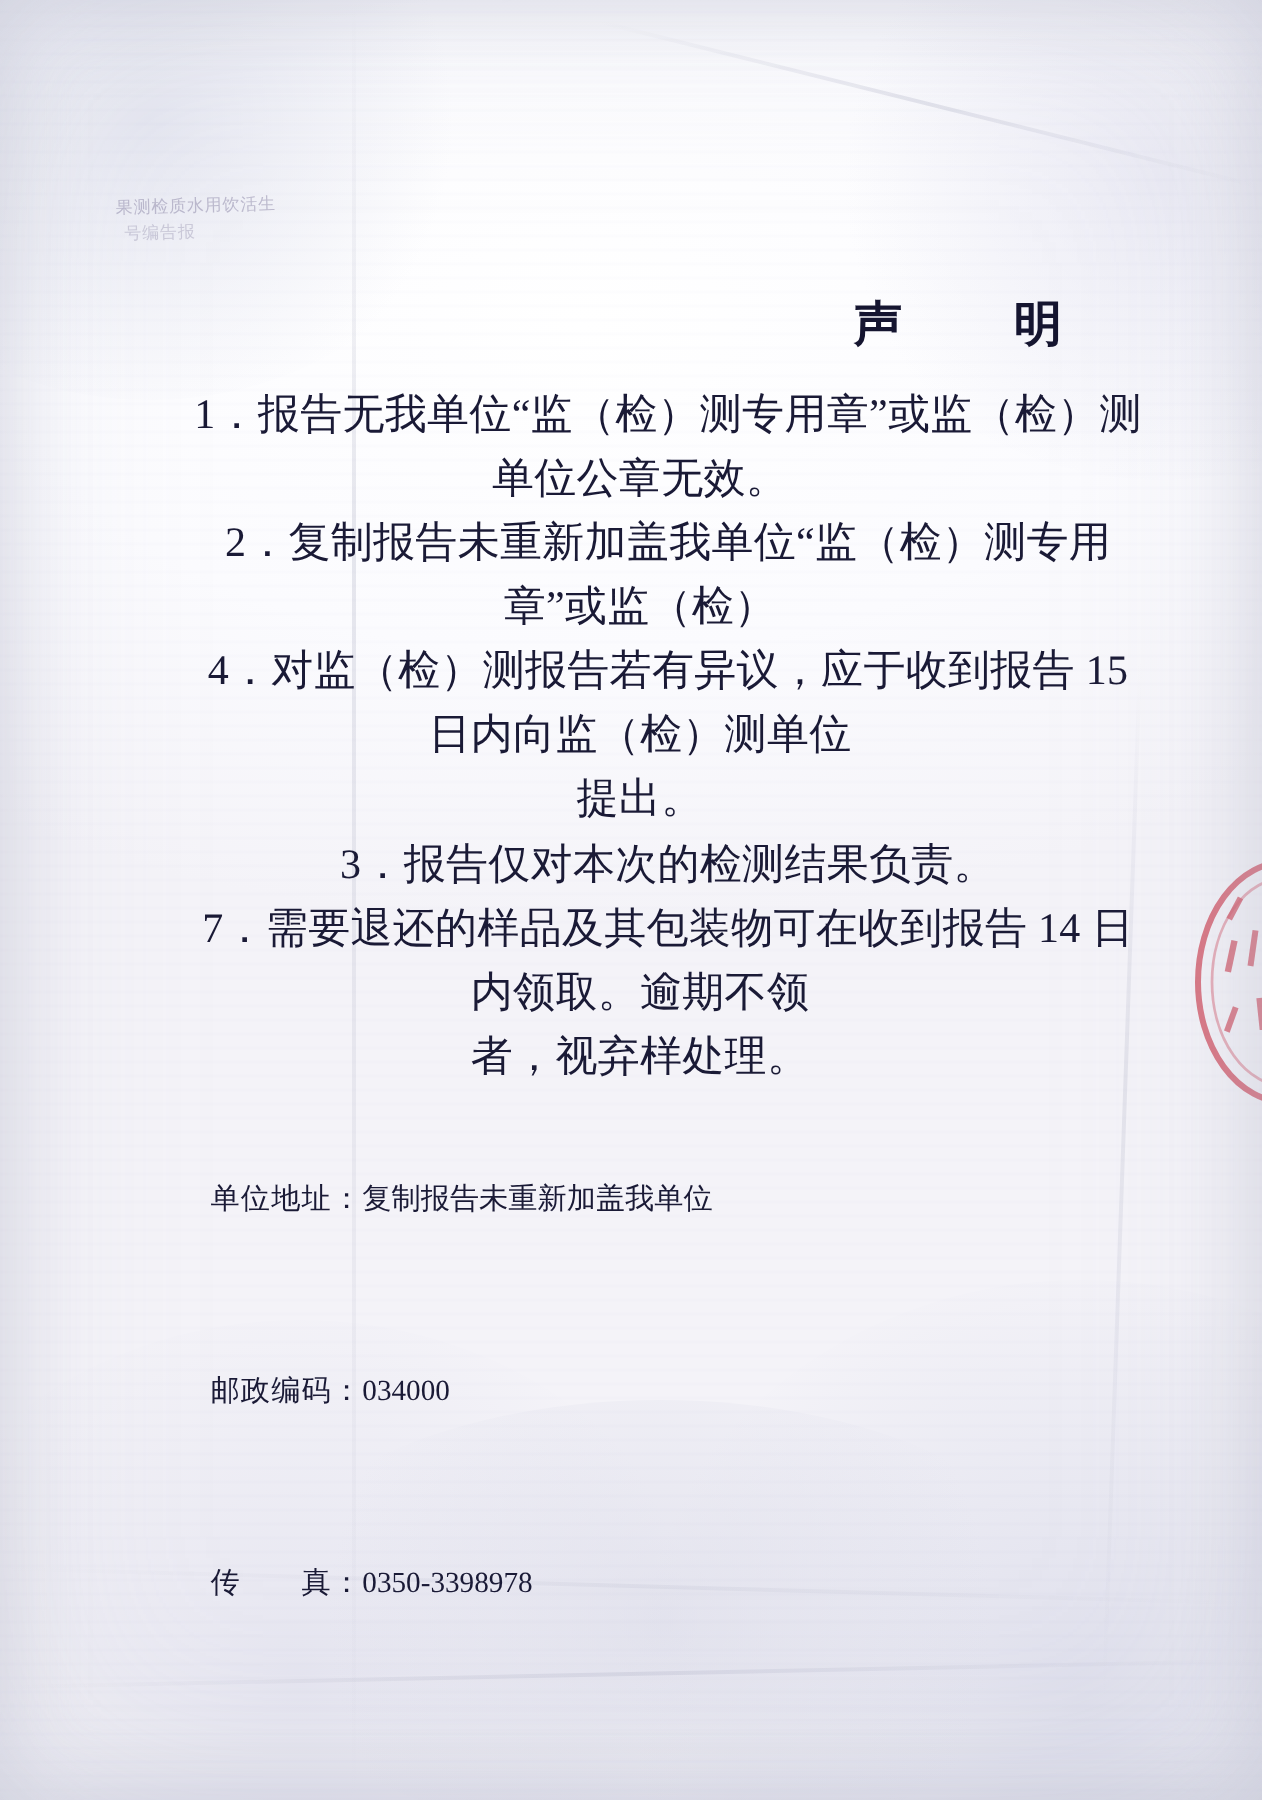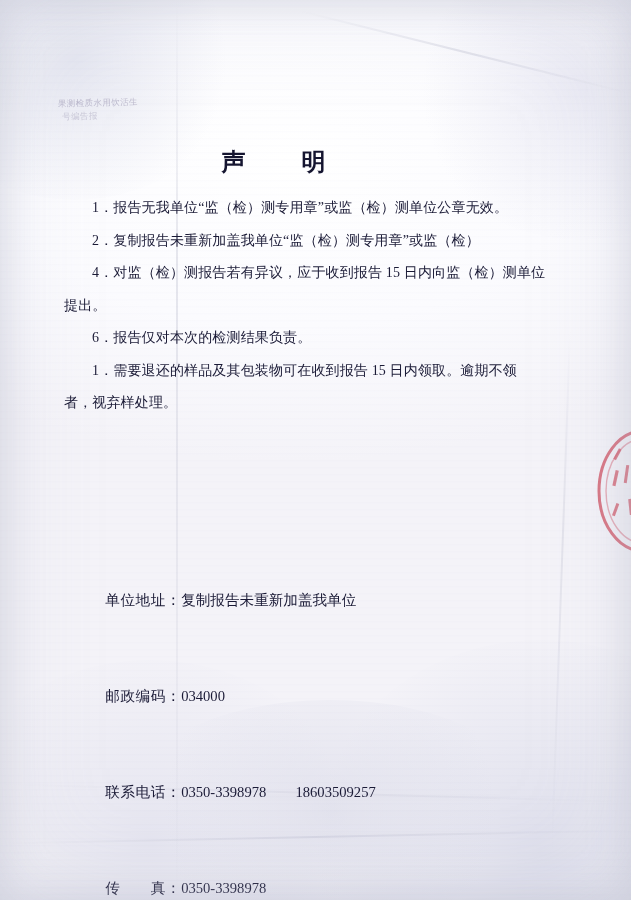--- a/index.html
+++ b/index.html
@@ -95,36 +95,37 @@
     position: absolute;
     left: 0; top: 0;
     width: 631px;
     height: 900px;
   }
   .title {
     position: absolute;
     left: 0;
     top: 146px;
     width: 547px;
-    text-align: center;
+    text-align: right;
     font-size: 24px;
     font-weight: bold;
     letter-spacing: 16px;
     text-indent: 16px;
     color: #151530;
     font-family: "Liberation Serif", "DejaVu Serif", serif;
   }
   .body {
     position: absolute;
     left: 64px;
     top: 192px;
     width: 512px;
-    font-size: 14px;
+    font-size: 21px;
     line-height: 31.5px;
     color: #1a1a36;
+    text-align: center;
   }
   .clause {
     margin: 0 0 1px 0;
     text-indent: 28px;
     letter-spacing: .15px;
   }
 
   .contact {
     position: absolute;
     left: 76px;
@@ -188,36 +189,33 @@
   </svg>
 
   <div class="doc">
     <div class="title">声　明</div>
 
     <div class="body">
       <p class="clause">1．报告无我单位“监（检）测专用章”或监（检）测单位公章无效。</p>
       <p class="clause">2．复制报告未重新加盖我单位“监（检）测专用章”或监（检）</p>
       <p class="clause">4．对监（检）测报告若有异议，应于收到报告 15 日内向监（检）测单位</p>
       <p class="clause" style="text-indent:0">提出。</p>
-      <p class="clause">6．报告仅对本次的检测结果负责。</p>
-      <p class="clause">1．需要退还的样品及其包装物可在收到报告 15 日内领取。逾期不领</p>
+      <p class="clause">3．报告仅对本次的检测结果负责。</p>
+      <p class="clause">7．需要退还的样品及其包装物可在收到报告 14 日内领取。逾期不领</p>
       <p class="clause" style="text-indent:0">者，视弃样处理。</p>
     </div>
 
     <div class="contact">
       <div class="row">
         <span class="lbl">单位地址：</span><span>复制报告未重新加盖我单位</span>
       </div>
       <div class="row">
         <span class="lbl">邮政编码：</span><span>034000</span>
       </div>
       <div class="row">
-        <span class="lbl">联系电话：</span><span>0350-3398978　　18603509257</span>
-      </div>
-      <div class="row">
         <span class="lbl">传　　真：</span><span>0350-3398978</span>
       </div>
     </div>
   </div>
 
   <div class="bands"></div>
   <div class="edge-shadow"></div>
 </div>
 
 </body></html>

